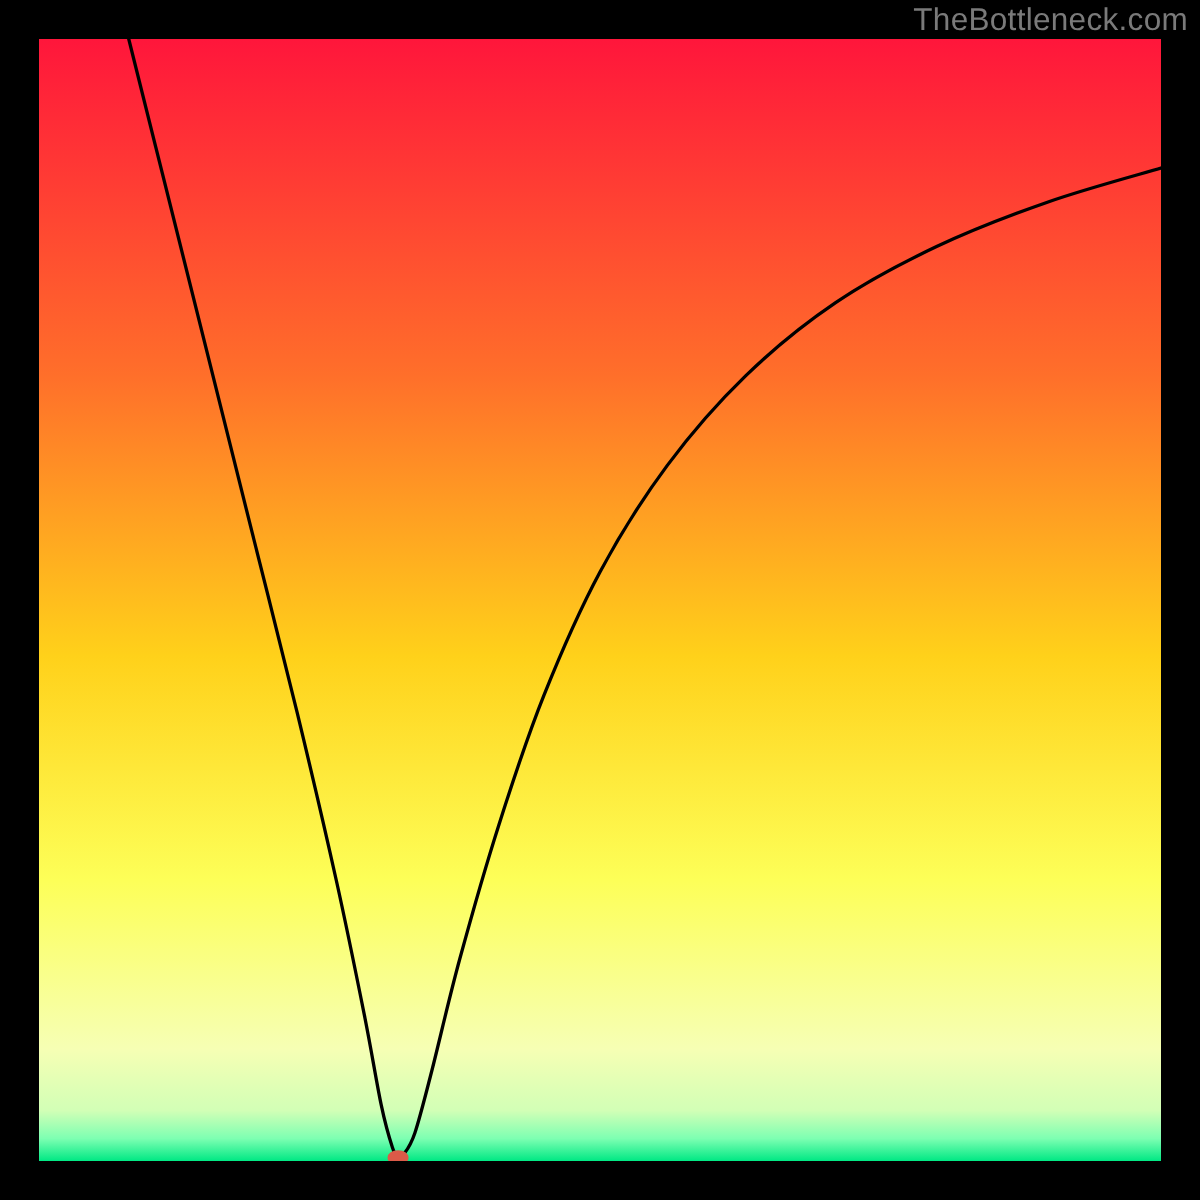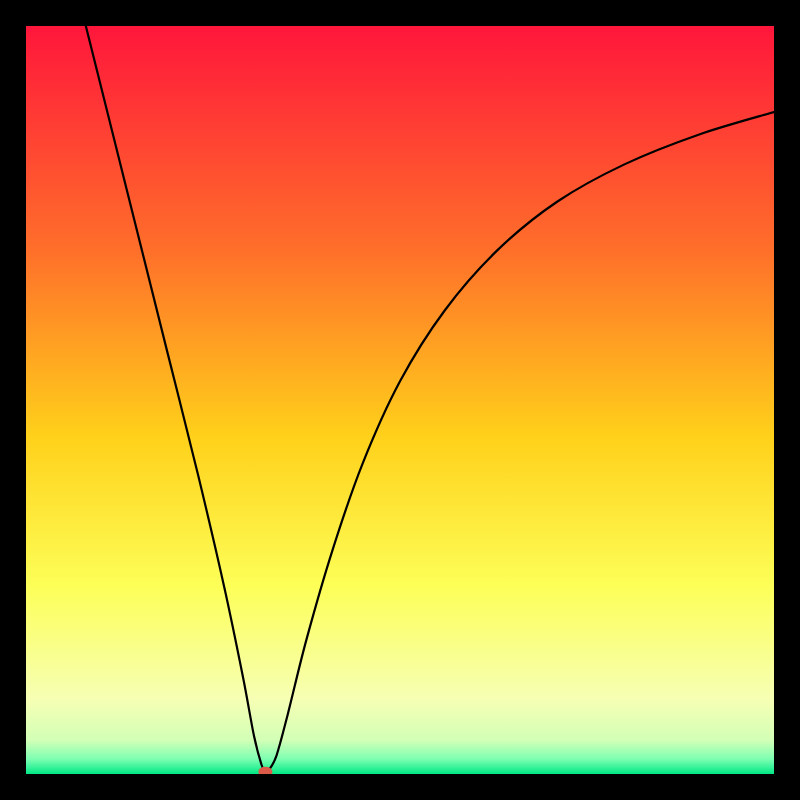--- a/index.html
+++ b/index.html
@@ -37,20 +37,21 @@
     color: #7a7a7a;
     font-size: 21px;
     letter-spacing: 0.2px;
     font-weight: 500;
   }
 </style>
 </head>
 <body>
 
 <div class="outer-frame">
+  <div class="watermark">TheBottleneck.com</div>
   <div class="plot-area">
     <svg class="plot-svg" viewBox="0 0 748 748" preserveAspectRatio="none">
       <defs>
         <linearGradient id="bg-grad" x1="0" y1="0" x2="0" y2="1">
             <stop offset="0%" stop-color="#ff163b"></stop>
             <stop offset="30%" stop-color="#ff6f2a"></stop>
             <stop offset="55.00000000000001%" stop-color="#ffd11a"></stop>
             <stop offset="75%" stop-color="#fdff58"></stop>
             <stop offset="90%" stop-color="#f6ffb4"></stop>
             <stop offset="95.5%" stop-color="#d2ffb6"></stop>

